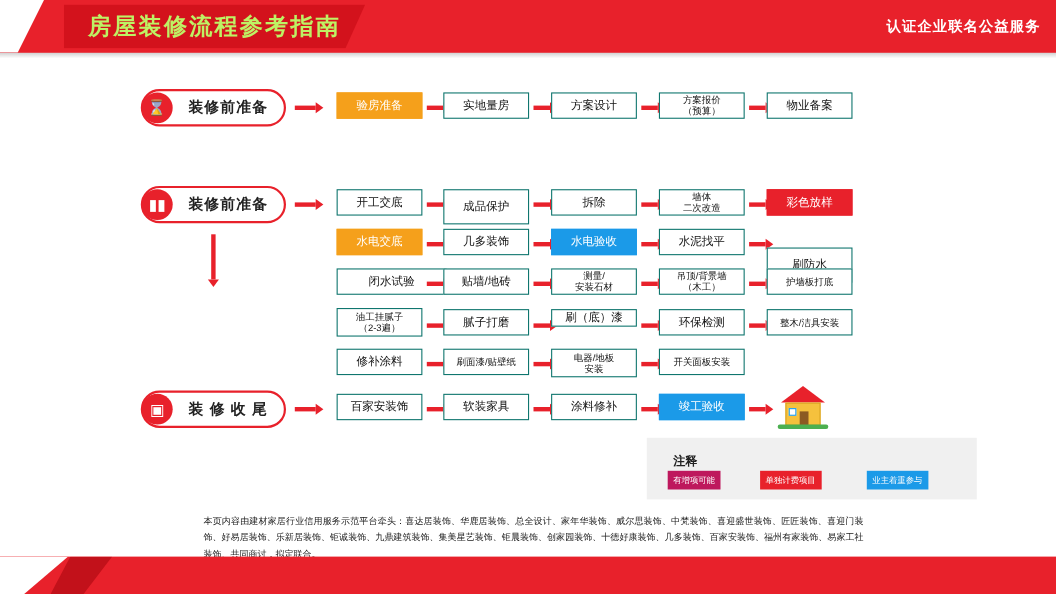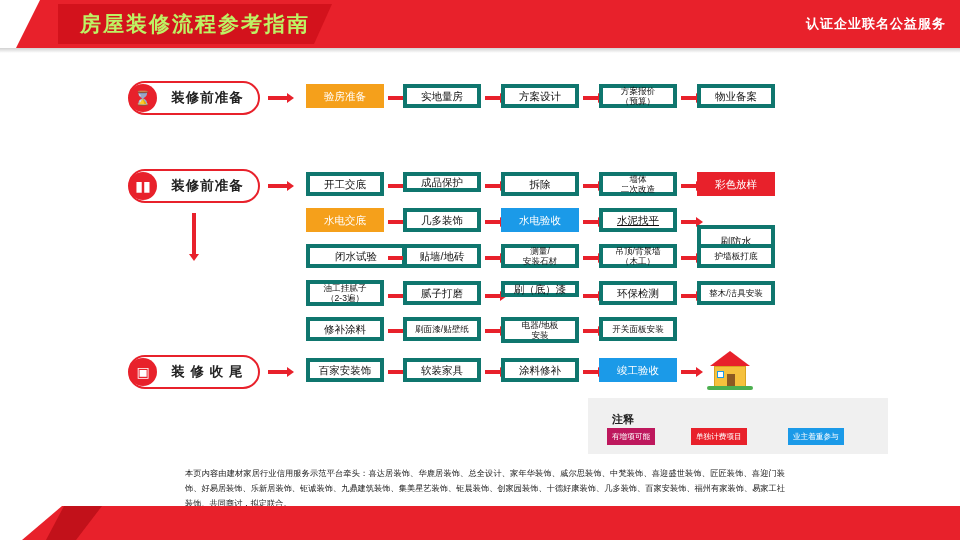--- a/index.html
+++ b/index.html
@@ -139,21 +139,21 @@
     font-size: 13.5px;
     font-weight: bold;
     color: #222222;
     letter-spacing: 1px;
   }
 
   
   .box {
     position: absolute;
     box-sizing: border-box;
-    border: 4px solid #0f766e;
+    border: 1px solid #0f766e;
     background: #ffffff;
     color: #111111;
     font-size: 10.5px;
     display: flex;
     align-items: center;
     justify-content: center;
     text-align: center;
     line-height: 12px;
     padding: 0 2px;
   }
@@ -330,21 +330,21 @@
 
   <div class="arrow" style="left:268px; top:127px; width:26px;">
       <div class="shaft"></div>
       <div class="head"></div>
     </div>
   <div class="box" style="left:306px; top:119px; width:78px; height:24px;">开工交底</div>
   <div class="arrow" style="left:388px; top:127px; width:22px;">
       <div class="shaft"></div>
       <div class="head"></div>
     </div>
-  <div class="box" style="left:403px; top:119px; width:78px; height:20px;">成品保护</div>
+  <div class="box" style="left:403px; top:119px; width:78px; height:32px;">成品保护</div>
   <div class="arrow" style="left:485px; top:127px; width:22px;">
       <div class="shaft"></div>
       <div class="head"></div>
     </div>
   <div class="box" style="left:501px; top:119px; width:78px; height:24px;">拆除</div>
   <div class="arrow" style="left:583px; top:127px; width:22px;">
       <div class="shaft"></div>
       <div class="head"></div>
     </div>
   <div class="box small" style="left:599px; top:119px; width:78px; height:24px; white-space:pre-line;">墙体
@@ -363,21 +363,21 @@
   <div class="box" style="left:403px; top:155px; width:78px; height:24px;">几多装饰</div>
   <div class="arrow" style="left:485px; top:163px; width:22px;">
       <div class="shaft"></div>
       <div class="head"></div>
     </div>
   <div class="box blue" style="left:501px; top:155px; width:78px; height:24px;">水电验收</div>
   <div class="arrow" style="left:583px; top:163px; width:22px;">
       <div class="shaft"></div>
       <div class="head"></div>
     </div>
-  <div class="box" style="left:599px; top:155px; width:78px; height:24px;text-decoration:underline;">水泥找平</div>
+  <div class="box" style="left:599px; top:155px; width:78px; height:24px;">水泥找平</div>
   <div class="arrow" style="left:681px; top:163px; width:22px;">
       <div class="shaft"></div>
       <div class="head"></div>
     </div>
   <div class="box" style="left:697px; top:155px; width:78px; height:32px;margin-top:17px;">刷防水</div>
 
   <div class="box" style="left:306px; top:191px; width:100px; height:24px;">闭水试验</div>
   <div class="arrow" style="left:388px; top:199px; width:22px;">
       <div class="shaft"></div>
       <div class="head"></div>

